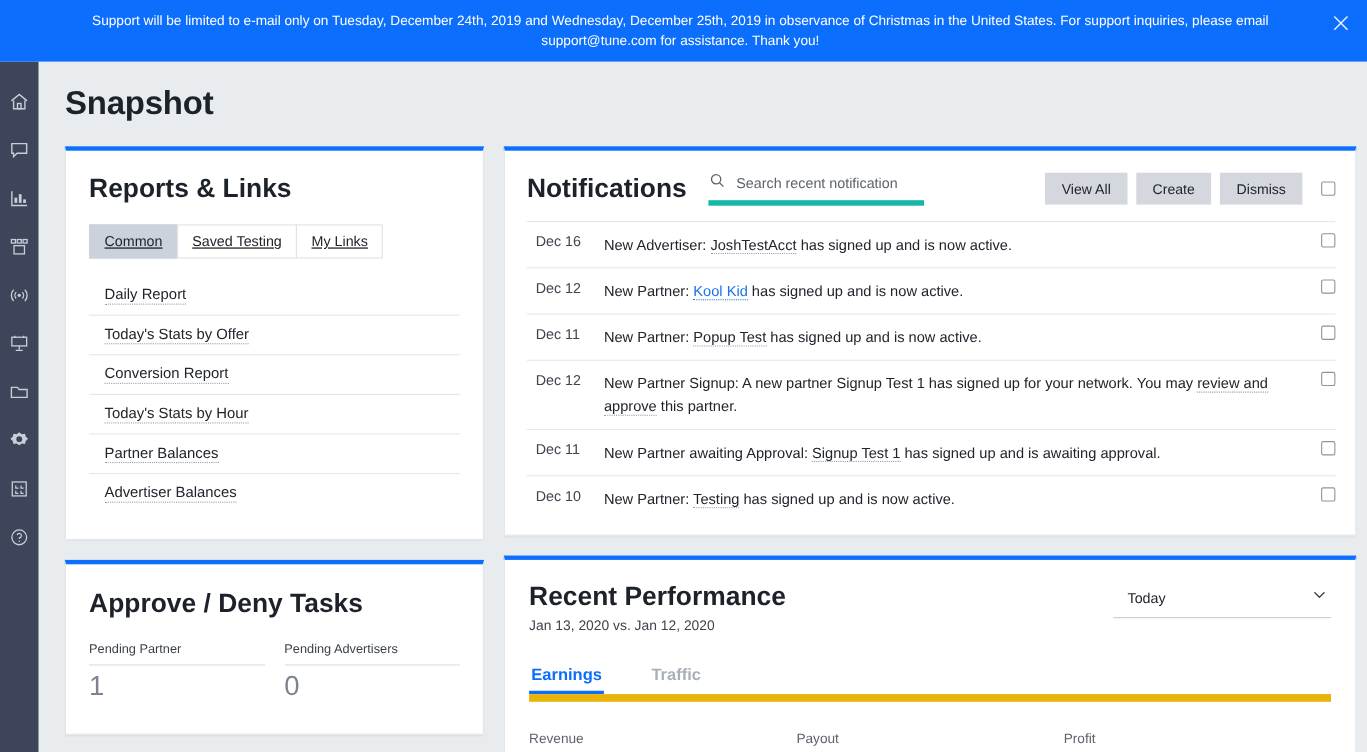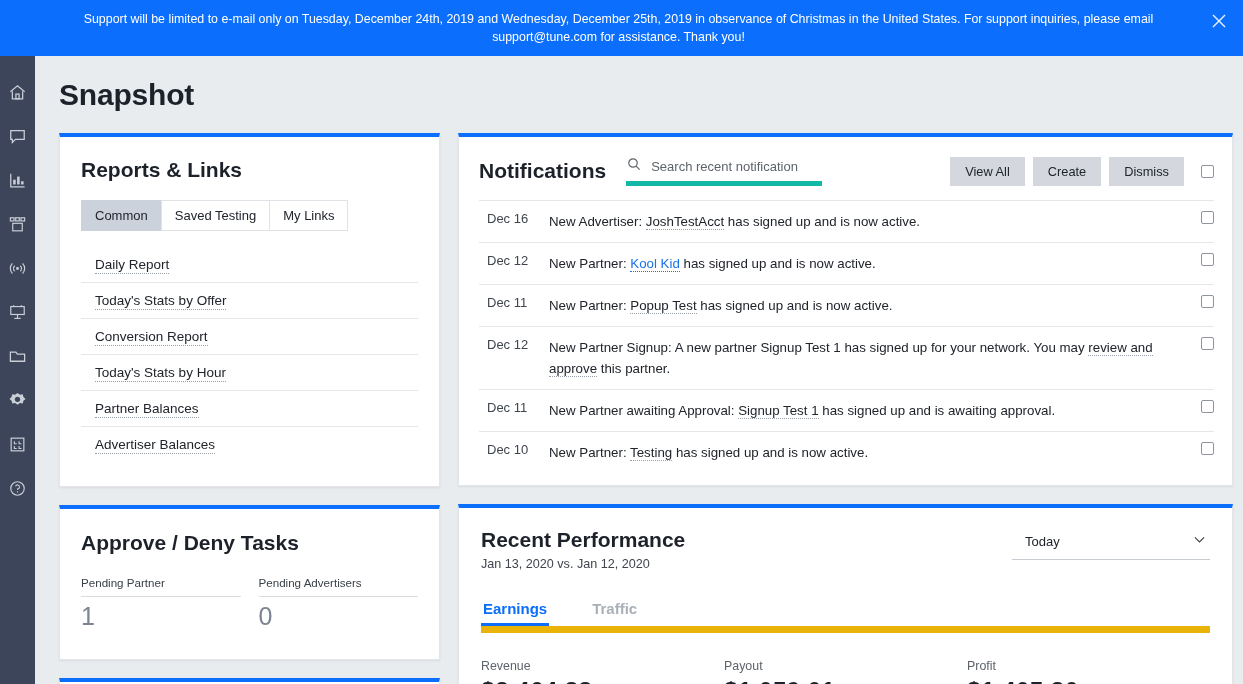--- a/index.html
+++ b/index.html
@@ -63,26 +63,26 @@
   .col-right { width: 775px; flex: none; }
 
   .card {
     background: #ffffff;
     border: 1px solid #e2e5e9;
     border-top: 4px solid #0b6efd;
     box-shadow: 0 1px 2px rgba(0,0,0,.07);
     margin-bottom: 18px;
   }
   .card-title {
-    font-size: 21px; font-weight: bold; color: #1d2129;
+    font-size: 24px; font-weight: bold; color: #1d2129;
   }
 
   
   .reports-card { padding: 21px 21px 24px 21px; }
-  .tabs-group { display: flex; margin-top: 18px; }
+  .tabs-group { display: flex; margin-top: 18px; text-decoration: underline; }
   .tab-btn {
     font-size: 13px; color: #20242b;
     padding: 7px 13px;
     border: 1px solid #dfe2e6;
     background: #ffffff;
     cursor: pointer;
     margin-left: -1px;
   }
   .tab-btn:first-child { margin-left: 0; }
   .tab-btn.active { background: #ccd2dc; border-color: #ccd2dc; }

